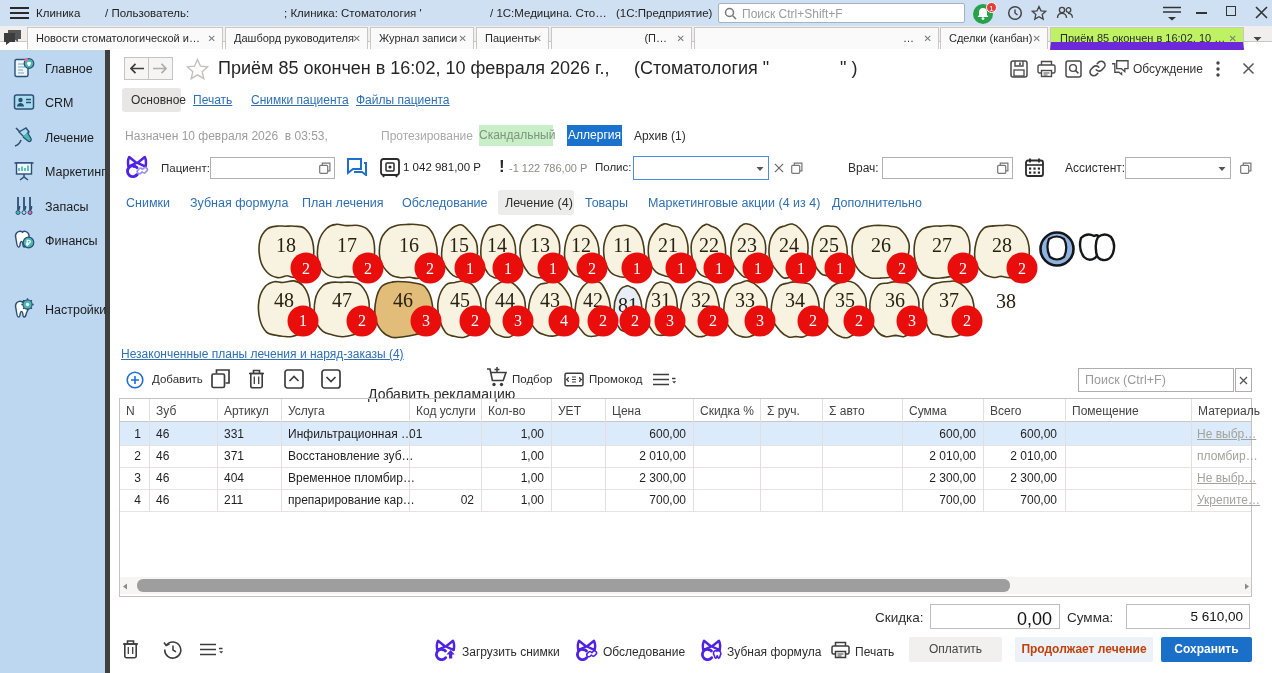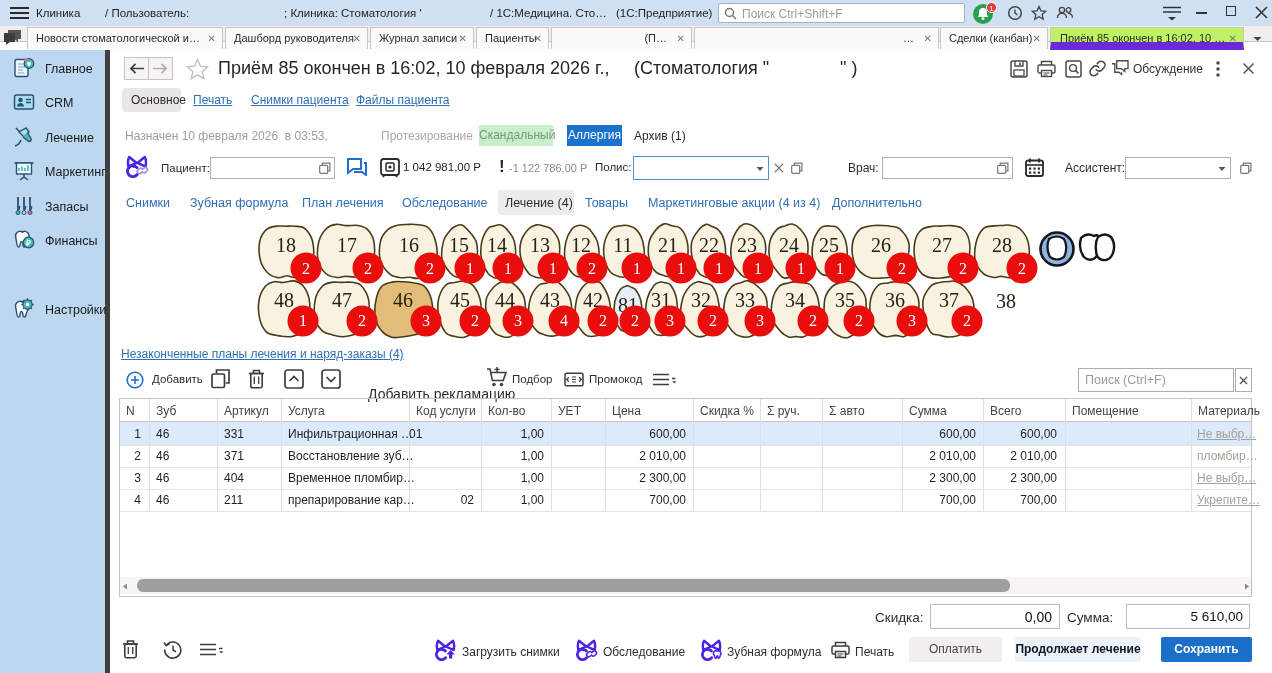--- a/index.html
+++ b/index.html
@@ -595,21 +595,21 @@
 <svg class="icon" style="left:122px;top:583px" width="6" height="7" viewBox="0 0 6 7">
     <path d="M5 0.5L1 3.5l4 3z" fill="#8a8a8a"></path>
   </svg>
 <svg class="icon" style="left:1244px;top:583px" width="6" height="7" viewBox="0 0 6 7">
     <path d="M1 0.5l4 3-4 3z" fill="#8a8a8a"></path>
   </svg>
 <div class="abs" style="left:137px;top:579px;width:873px;height:13px;background:#9e9e9e;border-radius:6px"></div>
 
 <span class="abs" style="left:875px;top:610px;font-size:13.5px;color:#2d2d2d">Скидка:</span>
 <div class="in" style="left:930px;top:604px;width:130px;height:25px;border-color:#bfbdbb"></div>
-<div class="abs" style="left:930px;top:609px;width:122px;text-align:right;font-size:14px;color:#111">0,00</div>
+<div class="abs" style="left:930px;top:609px;width:122px;text-align:right;font-size:18px;color:#111">0,00</div>
 <span class="abs" style="left:1067px;top:610px;font-size:13.5px;color:#2d2d2d">Сумма:</span>
 <div class="in" style="left:1126px;top:604px;width:124px;height:25px;border-color:#bfbdbb"></div>
 <div class="abs" style="left:1126px;top:609px;width:117px;text-align:right;font-size:13.5px;color:#111">5 610,00</div>
 
 <svg class="icon" style="left:122px;top:640px" width="17" height="19" viewBox="0 0 17 19">
     <path d="M1 4h15M5.5 3.5V1h6v2.5" fill="none" stroke="#3d3d3d" stroke-width="1.6"></path>
     <path d="M2.8 4h11.4v12a1.8 1.8 0 01-1.8 1.8H4.6A1.8 1.8 0 012.8 16z" fill="none" stroke="#3d3d3d" stroke-width="1.6"></path>
     <path d="M6.3 7v7M10.7 7v7" stroke="#3d3d3d" stroke-width="1.3"></path>
   </svg>
 <svg class="icon" style="left:163px;top:640px" width="20" height="19" viewBox="0 0 20 19">
@@ -656,14 +656,14 @@
   </svg>
 <span class="abs" style="left:727px;top:645px;color:#2d2d2d">Зубная формула</span>
 <svg class="icon" style="left:831px;top:641px" width="19" height="18" viewBox="0 0 19 18">
     <path d="M4.5 5V1.5h10V5" fill="none" stroke="#3d3d3d" stroke-width="1.5"></path>
     <rect x="1" y="5" width="17" height="8" rx="1.5" fill="none" stroke="#3d3d3d" stroke-width="1.5"></rect>
     <rect x="4.5" y="10.5" width="10" height="6" fill="#fff" stroke="#3d3d3d" stroke-width="1.5"></rect>
     <path d="M6.5 13h6M6.5 15h4" stroke="#3d3d3d" stroke-width="1.1"></path>
   </svg>
 <span class="abs" style="left:855px;top:645px;color:#2d2d2d">Печать</span>
 <div class="btn" style="left:909px;top:637px;width:93px;height:25px;background:#f1f0ef;color:#444;line-height:25px">Оплатить</div>
-<div class="btn" style="left:1015px;top:637px;width:126px;height:25px;background:#edf2f9;color:#0f172a;font-weight:bold;line-height:25px;font-size:12px;white-space:nowrap">Продолжает лечение</div>
+<div class="btn" style="left:1015px;top:637px;width:138px;height:25px;background:#edf2f9;color:#c2410c;font-weight:bold;line-height:25px;font-size:12px;white-space:nowrap">Продолжает лечение</div>
 <div class="btn" style="left:1161px;top:637px;width:91px;height:25px;background:#1a70c8;color:#fff;font-weight:bold;line-height:25px">Сохранить</div>
 
 </body></html>

